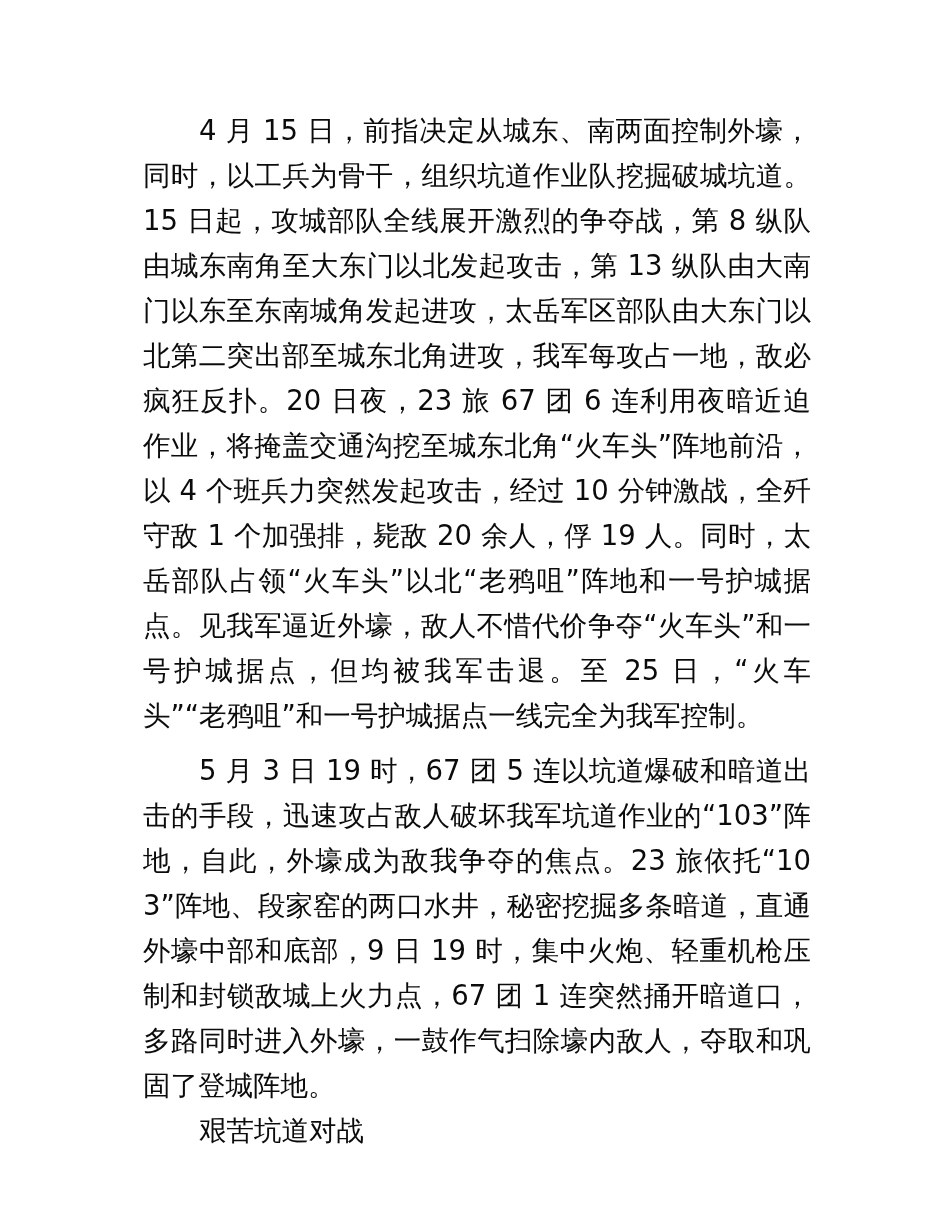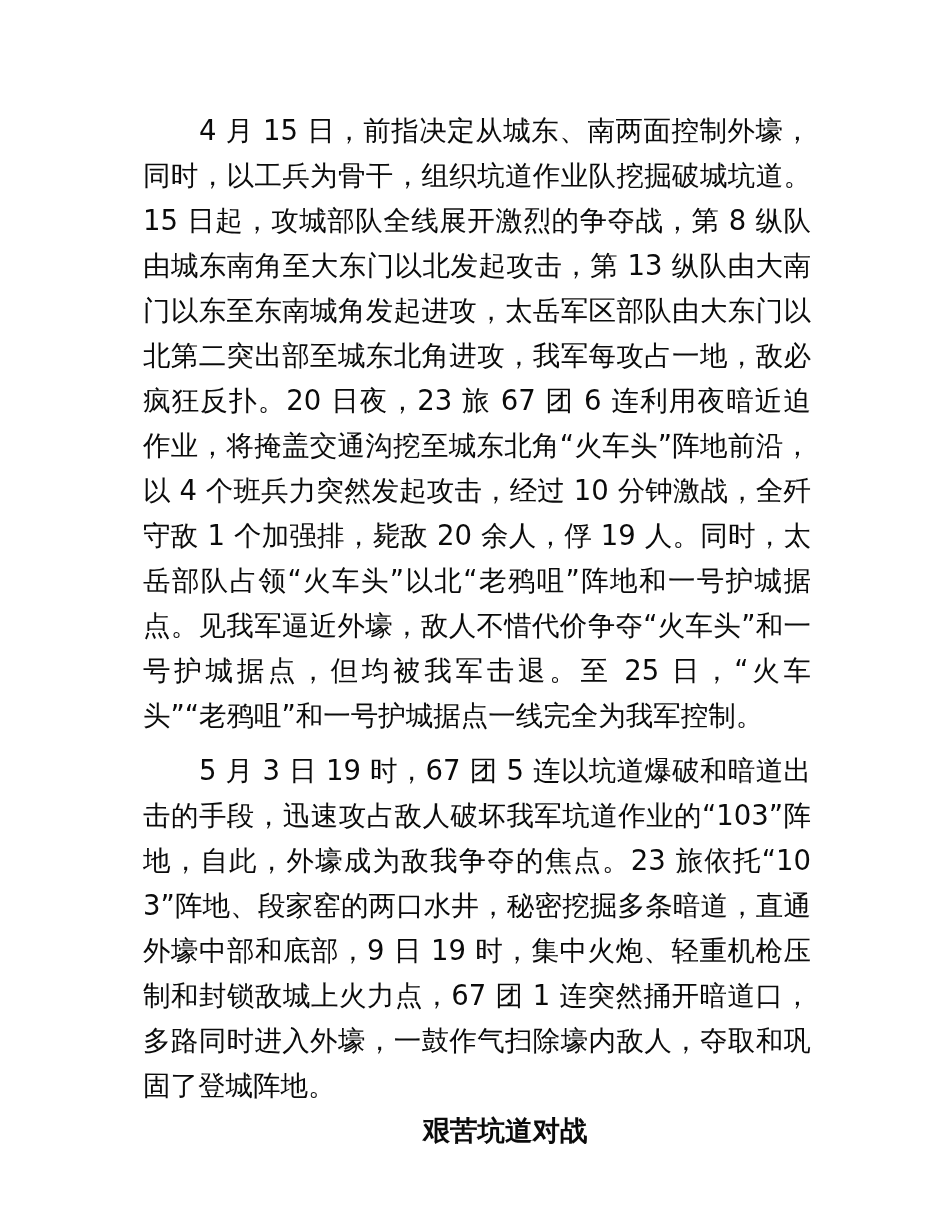--- a/index.html
+++ b/index.html
@@ -42,23 +42,23 @@
   }
   .para + .para {
     margin-top: 10px;
   }
   .heading-line {
     margin: 0;
     padding: 0;
     font-size: 27.5px;
     line-height: 45px;
     color: #0b0b0b;
-    text-align: center;
+    text-align: left;
     text-indent: 56px;
-    font-weight: 700;
+    font-weight: 400;
     word-break: break-all;
   }
 </style>
 </head>
 <body>
 
 <div class="page">
   <div class="content">
 
     <p class="para">4 月 15 日，前指决定从城东、南两面控制外壕，同时，以工兵为骨干，组织坑道作业队挖掘破城坑道。15 日起，攻城部队全线展开激烈的争夺战，第 8 纵队由城东南角至大东门以北发起攻击，第 13 纵队由大南门以东至东南城角发起进攻，太岳军区部队由大东门以北第二突出部至城东北角进攻，我军每攻占一地，敌必疯狂反扑。20 日夜，23 旅 67 团 6 连利用夜暗近迫作业，将掩盖交通沟挖至城东北角“火车头”阵地前沿，以 4 个班兵力突然发起攻击，经过 10 分钟激战，全歼守敌 1 个加强排，毙敌 20 余人，俘 19 人。同时，太岳部队占领“火车头”以北“老鸦咀”阵地和一号护城据点。见我军逼近外壕，敌人不惜代价争夺“火车头”和一号护城据点，但均被我军击退。至 25 日，“火车头”“老鸦咀”和一号护城据点一线完全为我军控制。</p>

